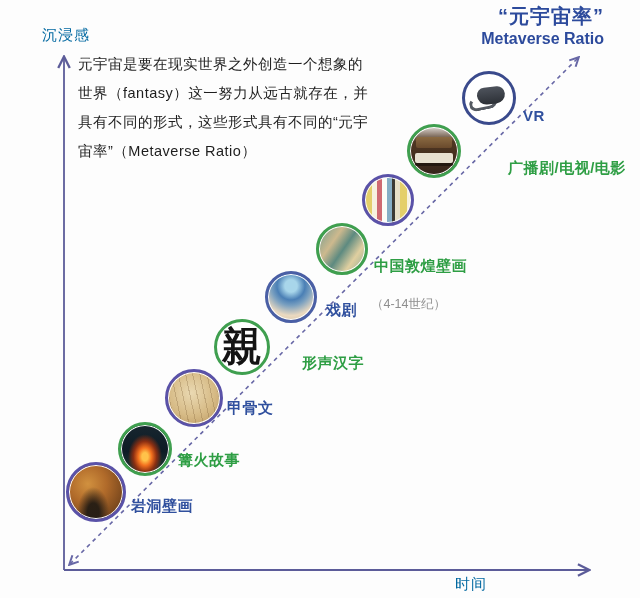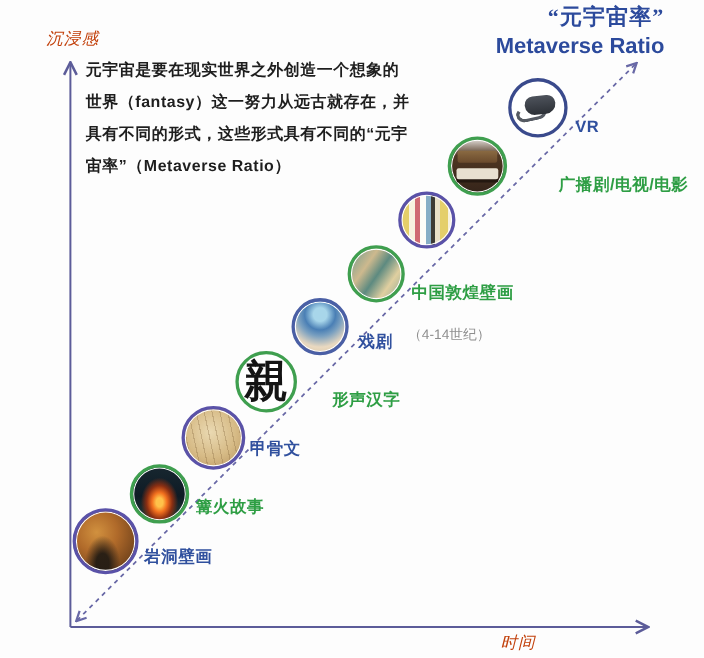--- a/index.html
+++ b/index.html
@@ -1,27 +1,27 @@
 <!DOCTYPE html>
 <html><head>
 <meta charset="utf-8">
 <style>
   html,body{margin:0;padding:0;background:#ffffff;}
   #stage{
     position:relative;width:640px;height:598px;background:#fdfdfd;overflow:hidden;
     font-family:"Liberation Sans","DejaVu Sans",sans-serif;
   }
   #axes-svg{position:absolute;left:0;top:0;width:640px;height:598px;}
-  .axis-label{position:absolute;color:#c2410c;font-size:15px;letter-spacing:1px;font-style:italic;}
+  .axis-label{position:absolute;color:#0369a1;font-size:15px;letter-spacing:1px;}
   .title-block{position:absolute;right:36px;top:3px;text-align:right;color:#2c4a9c;line-height:1.3;}
-  .title-cn{font-size:20px;font-weight:bold;letter-spacing:1px;font-family:Liberation Serif, serif;}
-  .title-en{font-size:20px;font-weight:600;}
+  .title-cn{font-size:20px;font-weight:bold;letter-spacing:1px;}
+  .title-en{font-size:16px;font-weight:600;}
   .desc{
     position:absolute;left:78px;top:50px;width:300px;
-    font-size:14.5px;line-height:29px;color:#1e1e1e;font-weight:700;
+    font-size:14.5px;line-height:29px;color:#1e1e1e;font-weight:400;
     white-space:pre-line;letter-spacing:0.5px;
   }
   .circle{
     position:absolute;border-radius:50%;box-sizing:border-box;overflow:hidden;
     box-shadow:0 0 0 1px #fff inset;
   }
   .ring-purple{border:3px solid #5a52a8;}
   .ring-green{border:3px solid #3f9f4f;}
   .ring-blue{border:3px solid #4a5fa5;}
   .ring-navy{border:3px solid #3a4a8c;}

